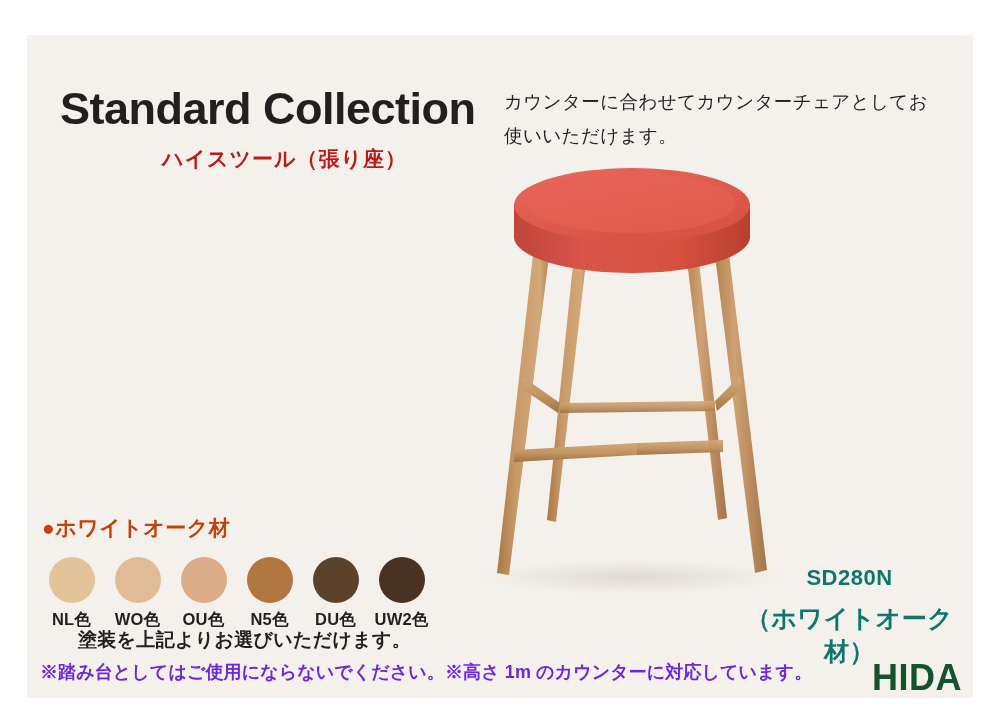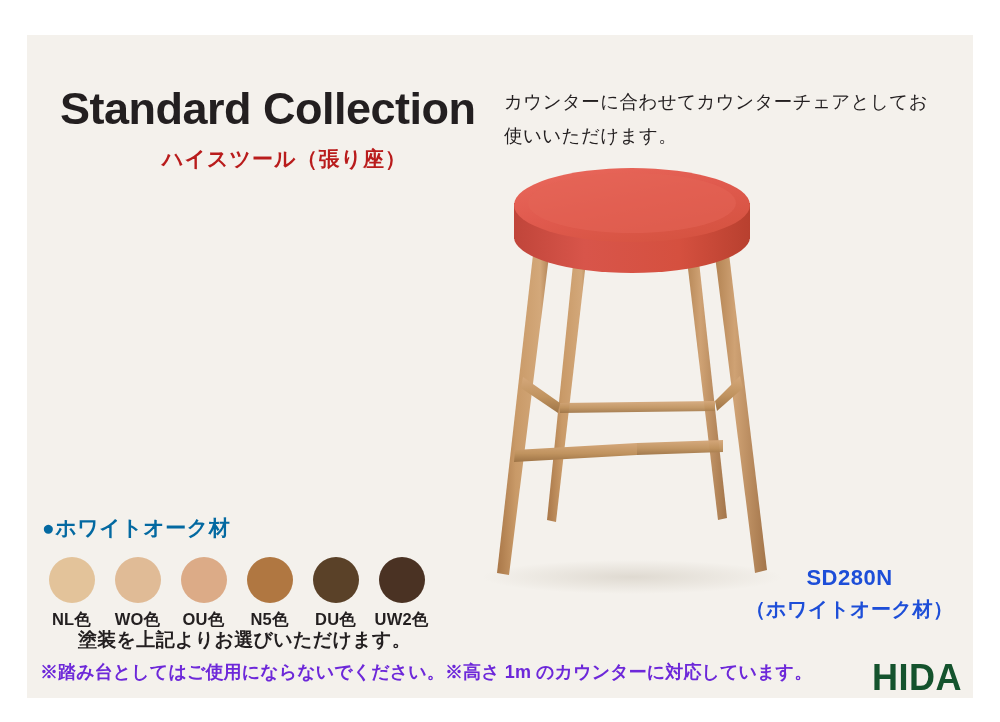--- a/index.html
+++ b/index.html
@@ -72,21 +72,21 @@
   }
 
   
   #material-heading {
     position: absolute;
     left: 15px;
     top: 479px;
     font-size: 21px;
     font-weight: bold;
     letter-spacing: 0.5px;
-    color: #0369a1;
+    color: #c2410c;
     white-space: nowrap;
     text-align: center;
   }
   #swatches {
     position: absolute;
     left: 15px;
     top: 522px;
     display: flex;
     gap: 7px;
   }
@@ -131,34 +131,34 @@
     white-space: nowrap;
   }
 
   
   #product-code {
     position: absolute;
     left: 700px;
     top: 530px;
     width: 245px;
     text-align: center;
-    color: #1d4ed8;
+    color: #0f766e;
   }
   #product-code .code {
     font-size: 22px;
     font-weight: bold;
     letter-spacing: 0.5px;
     display: block;
   }
   #product-code .code-material {
-    font-size: 20px;
+    font-size: 25px;
     font-weight: bold;
     letter-spacing: 0.5px;
     display: block;
-    margin-top: 5px;
+    margin-top: 11px;
   }
 
   
   #brand {
     position: absolute;
     left: 845px;
     top: 622px;
     font-size: 36px;
     font-weight: bold;
     letter-spacing: 0.5px;

